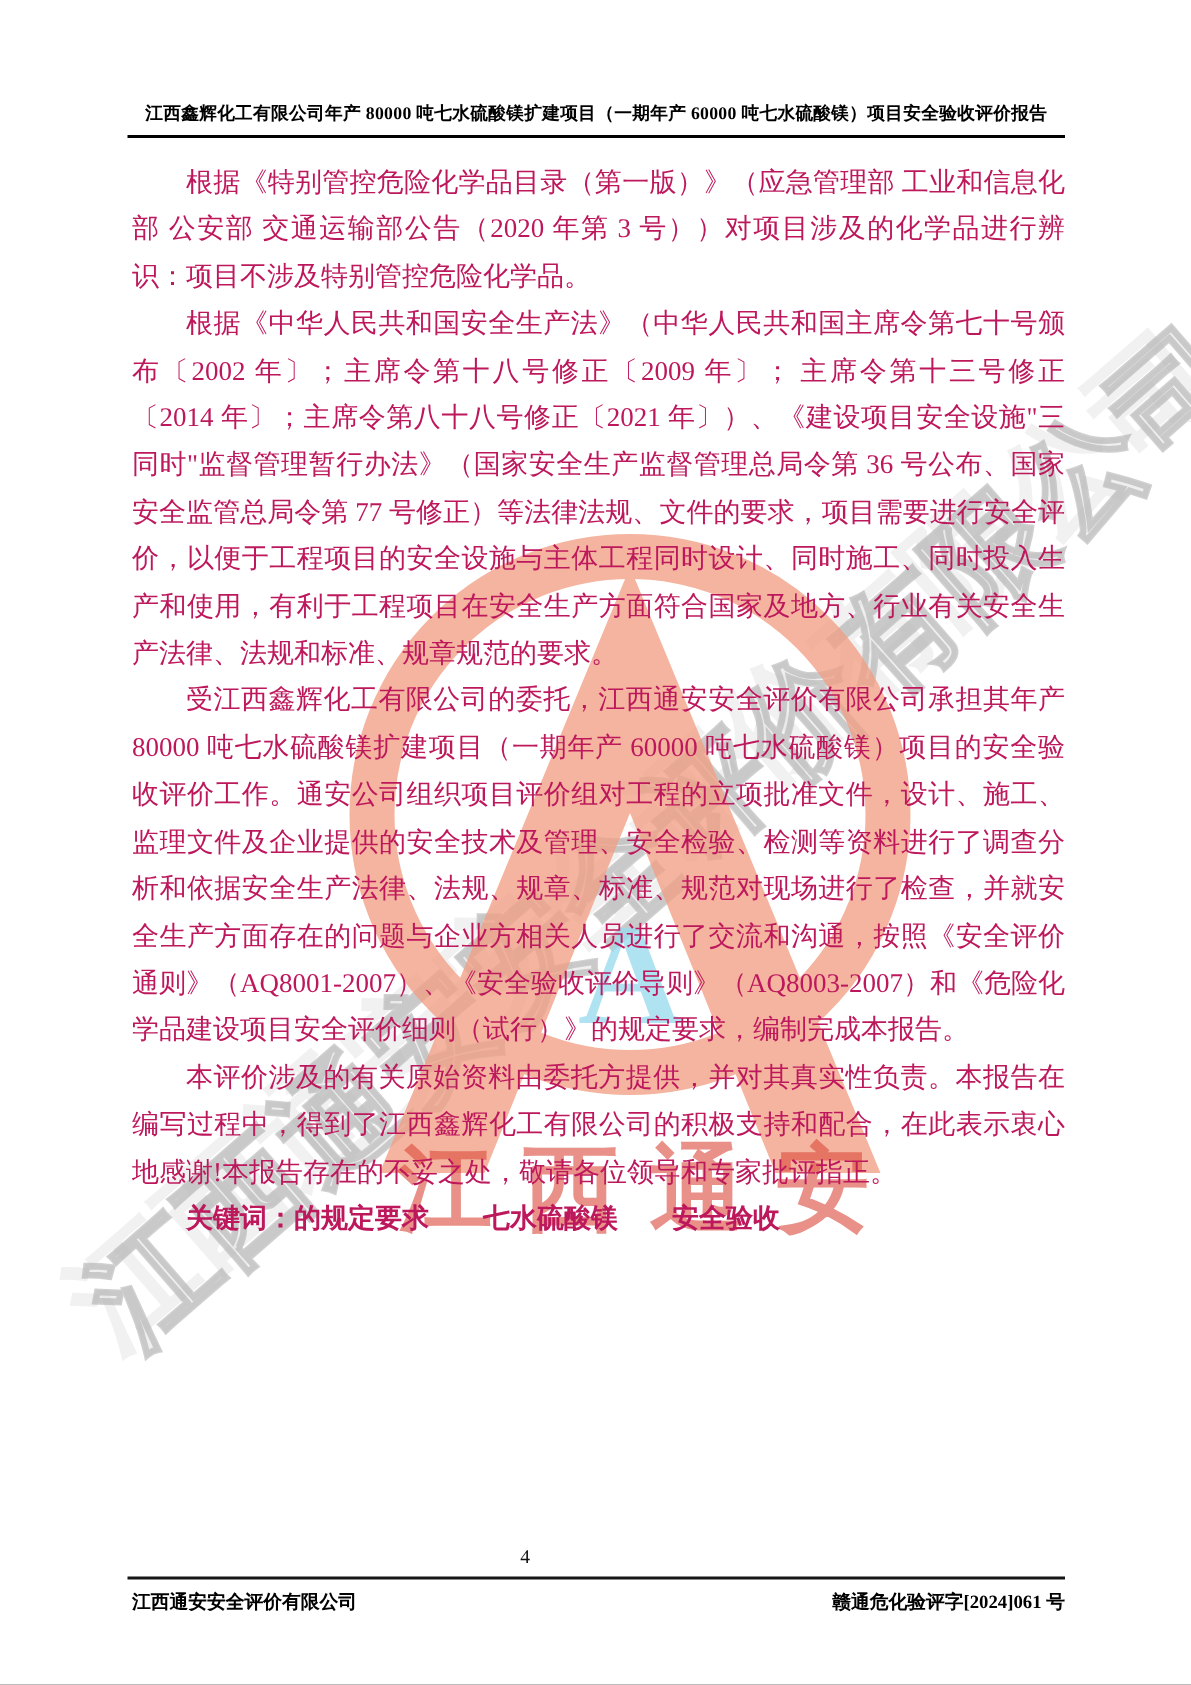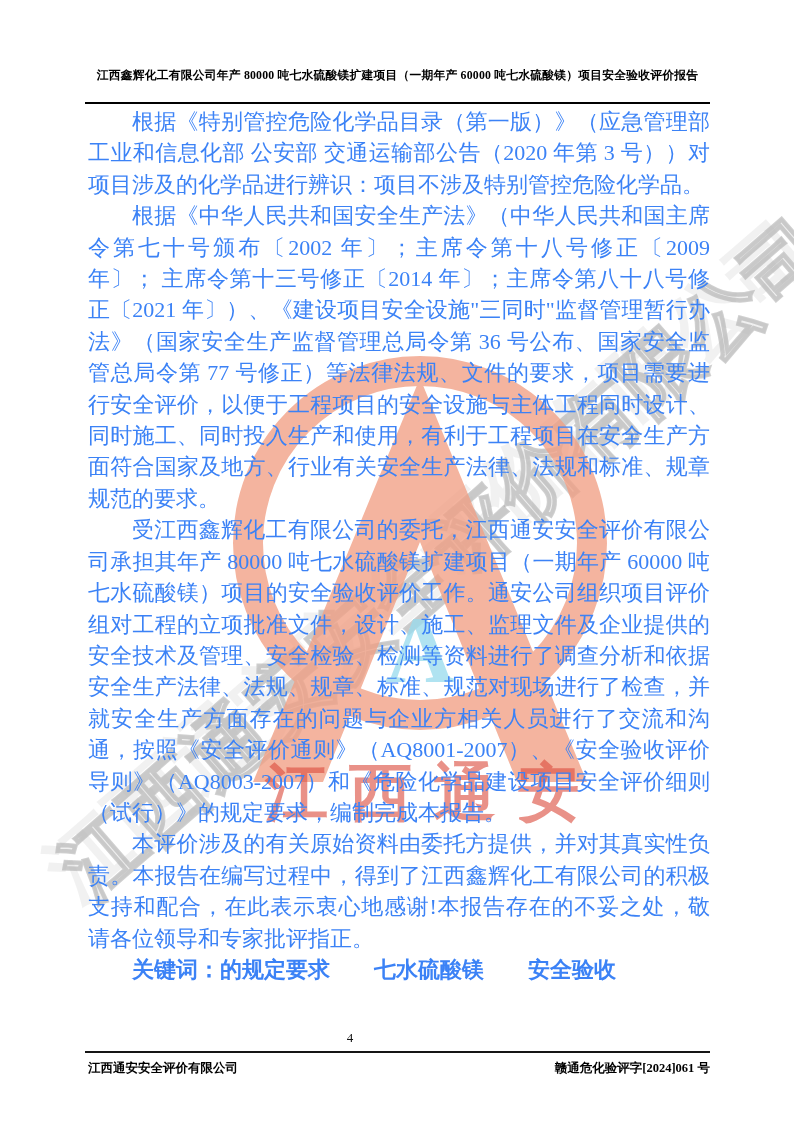--- a/index.html
+++ b/index.html
@@ -25,25 +25,25 @@
     position:absolute;left:265px;top:762px;line-height:1;white-space:nowrap;
     font-size:63px;font-weight:700;letter-spacing:21px;
     color:rgba(219,77,63,0.62);
   }
   
   .content{position:absolute;inset:0;z-index:1;}
   .header{
     position:absolute;left:85px;top:68px;width:625px;
     text-align:center;font-weight:700;font-size:11.8px;letter-spacing:0.2px;
     white-space:nowrap;color:#000;
-    padding-bottom:18px;border-bottom:2.5px solid #000;
+    padding-bottom:6px;border-bottom:2.5px solid #000;
   }
   .body-text{
     position:absolute;left:88px;top:106px;width:622px;
-    font-size:22px;line-height:31.4px;text-align:justify;color:#3b82f6;
+    font-size:18px;line-height:31.4px;text-align:justify;color:#be185d;
   }
   .body-text p{margin:0;text-indent:2em;}
   .keywords{font-weight:700;}
   .page-number{
     position:absolute;left:0;top:1030px;width:700px;text-align:center;
     font-size:13px;color:#111;
   }
   .footer-rule{
     position:absolute;left:85px;top:1051px;width:625px;height:0;
     border-top:2px solid #151515;

